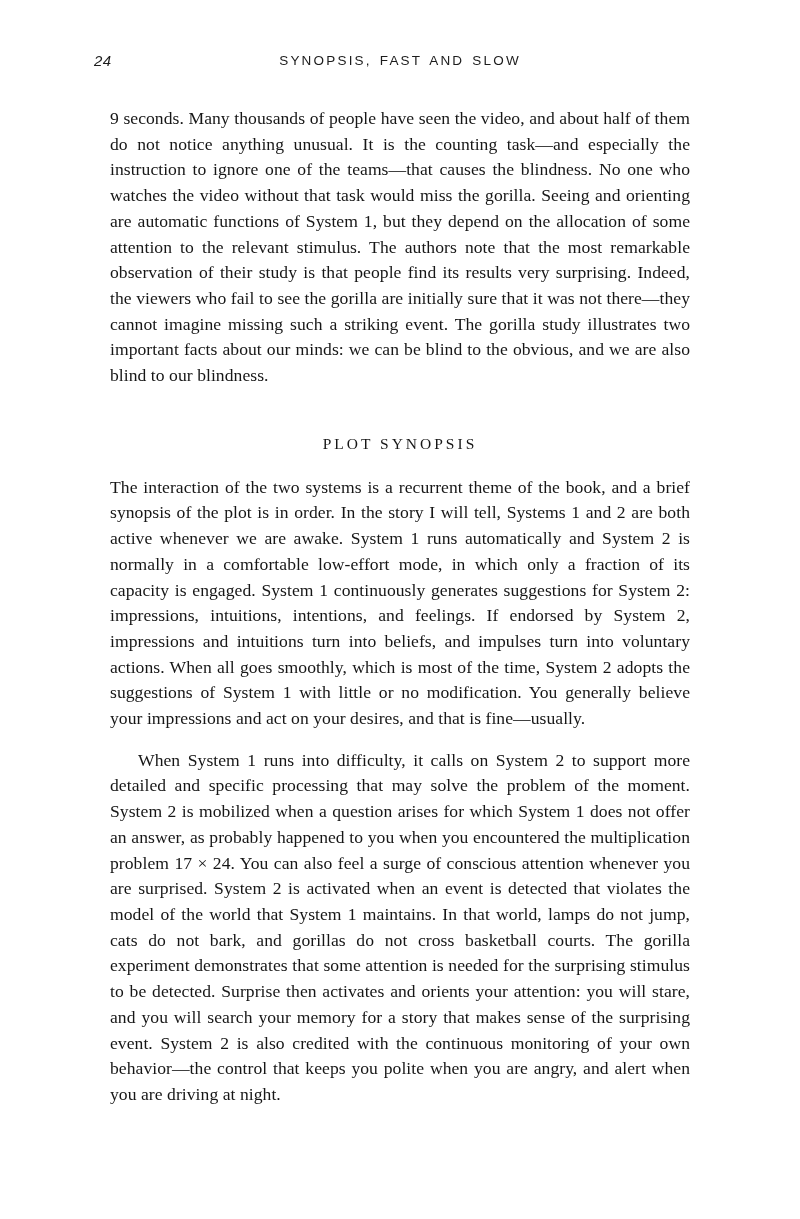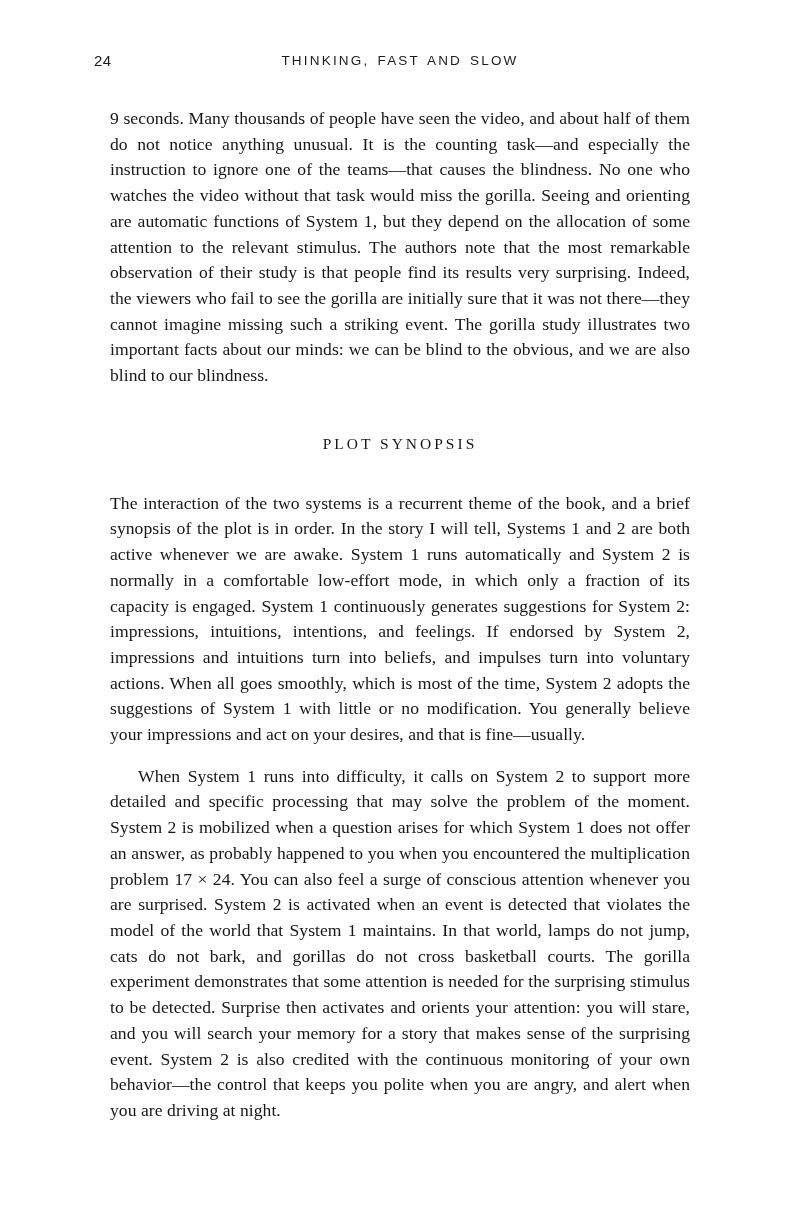--- a/index.html
+++ b/index.html
@@ -27,20 +27,21 @@
       margin-bottom: 34px;
       font-family: "Liberation Sans", "DejaVu Sans", sans-serif;
       color: #1c1c1c;
     }
     .page-number {
       position: absolute;
       left: 0;
       top: 0;
       font-size: 15px;
       letter-spacing: 0.5px;
+      font-style: italic;
     }
     .running-title {
       display: block;
       text-align: center;
       font-size: 13.5px;
       letter-spacing: 2.2px;
       padding-top: 1px;
       word-spacing: 2px;
     }
     .page-body {
@@ -51,37 +52,37 @@
     .para {
       margin: 16px;
       font-size: 17.6px;
       line-height: 25.7px;
       letter-spacing: 0.05px;
     }
     .para.indent {
       text-indent: 28px;
     }
     .section-heading {
-      margin: 46px 0 38px 0;
+      margin: 46px 0 22px 0;
       text-align: center;
       font-weight: normal;
       font-size: 15.5px;
       letter-spacing: 3px;
       color: #161616;
       font-family: "Liberation Serif", "DejaVu Serif", serif;
     }
   </style>
 </head>
 <body>
 
 <div class="page">
 
   <header class="page-header">
     <span class="page-number">24</span>
-    <span class="running-title">THINKING, FAST AND SLOW</span>
+    <span class="running-title">SYNOPSIS, FAST AND SLOW</span>
   </header>
 
   <main class="page-body">
 
     <p class="para">9 seconds. Many thousands of people have seen the video, and about half of them do not notice anything unusual. It is the counting task—and especially the instruction to ignore one of the teams—that causes the blindness. No one who watches the video without that task would miss the gorilla. Seeing and orienting are automatic functions of System 1, but they depend on the allocation of some attention to the relevant stimulus. The authors note that the most remarkable observation of their study is that people find its results very surprising. Indeed, the viewers who fail to see the gorilla are initially sure that it was not there—they cannot imagine missing such a striking event. The gorilla study illustrates two important facts about our minds: we can be blind to the obvious, and we are also blind to our blindness.</p>
 
     <h2 class="section-heading">PLOT SYNOPSIS</h2>
 
     <p class="para">The interaction of the two systems is a recurrent theme of the book, and a brief synopsis of the plot is in order. In the story I will tell, Systems 1 and 2 are both active whenever we are awake. System 1 runs automatically and System 2 is normally in a comfortable low-effort mode, in which only a fraction of its capacity is engaged. System 1 continuously generates suggestions for System 2: impressions, intuitions, intentions, and feelings. If endorsed by System 2, impressions and intuitions turn into beliefs, and impulses turn into voluntary actions. When all goes smoothly, which is most of the time, System 2 adopts the suggestions of System 1 with little or no modification. You generally believe your impressions and act on your desires, and that is fine—usually.</p>
 

